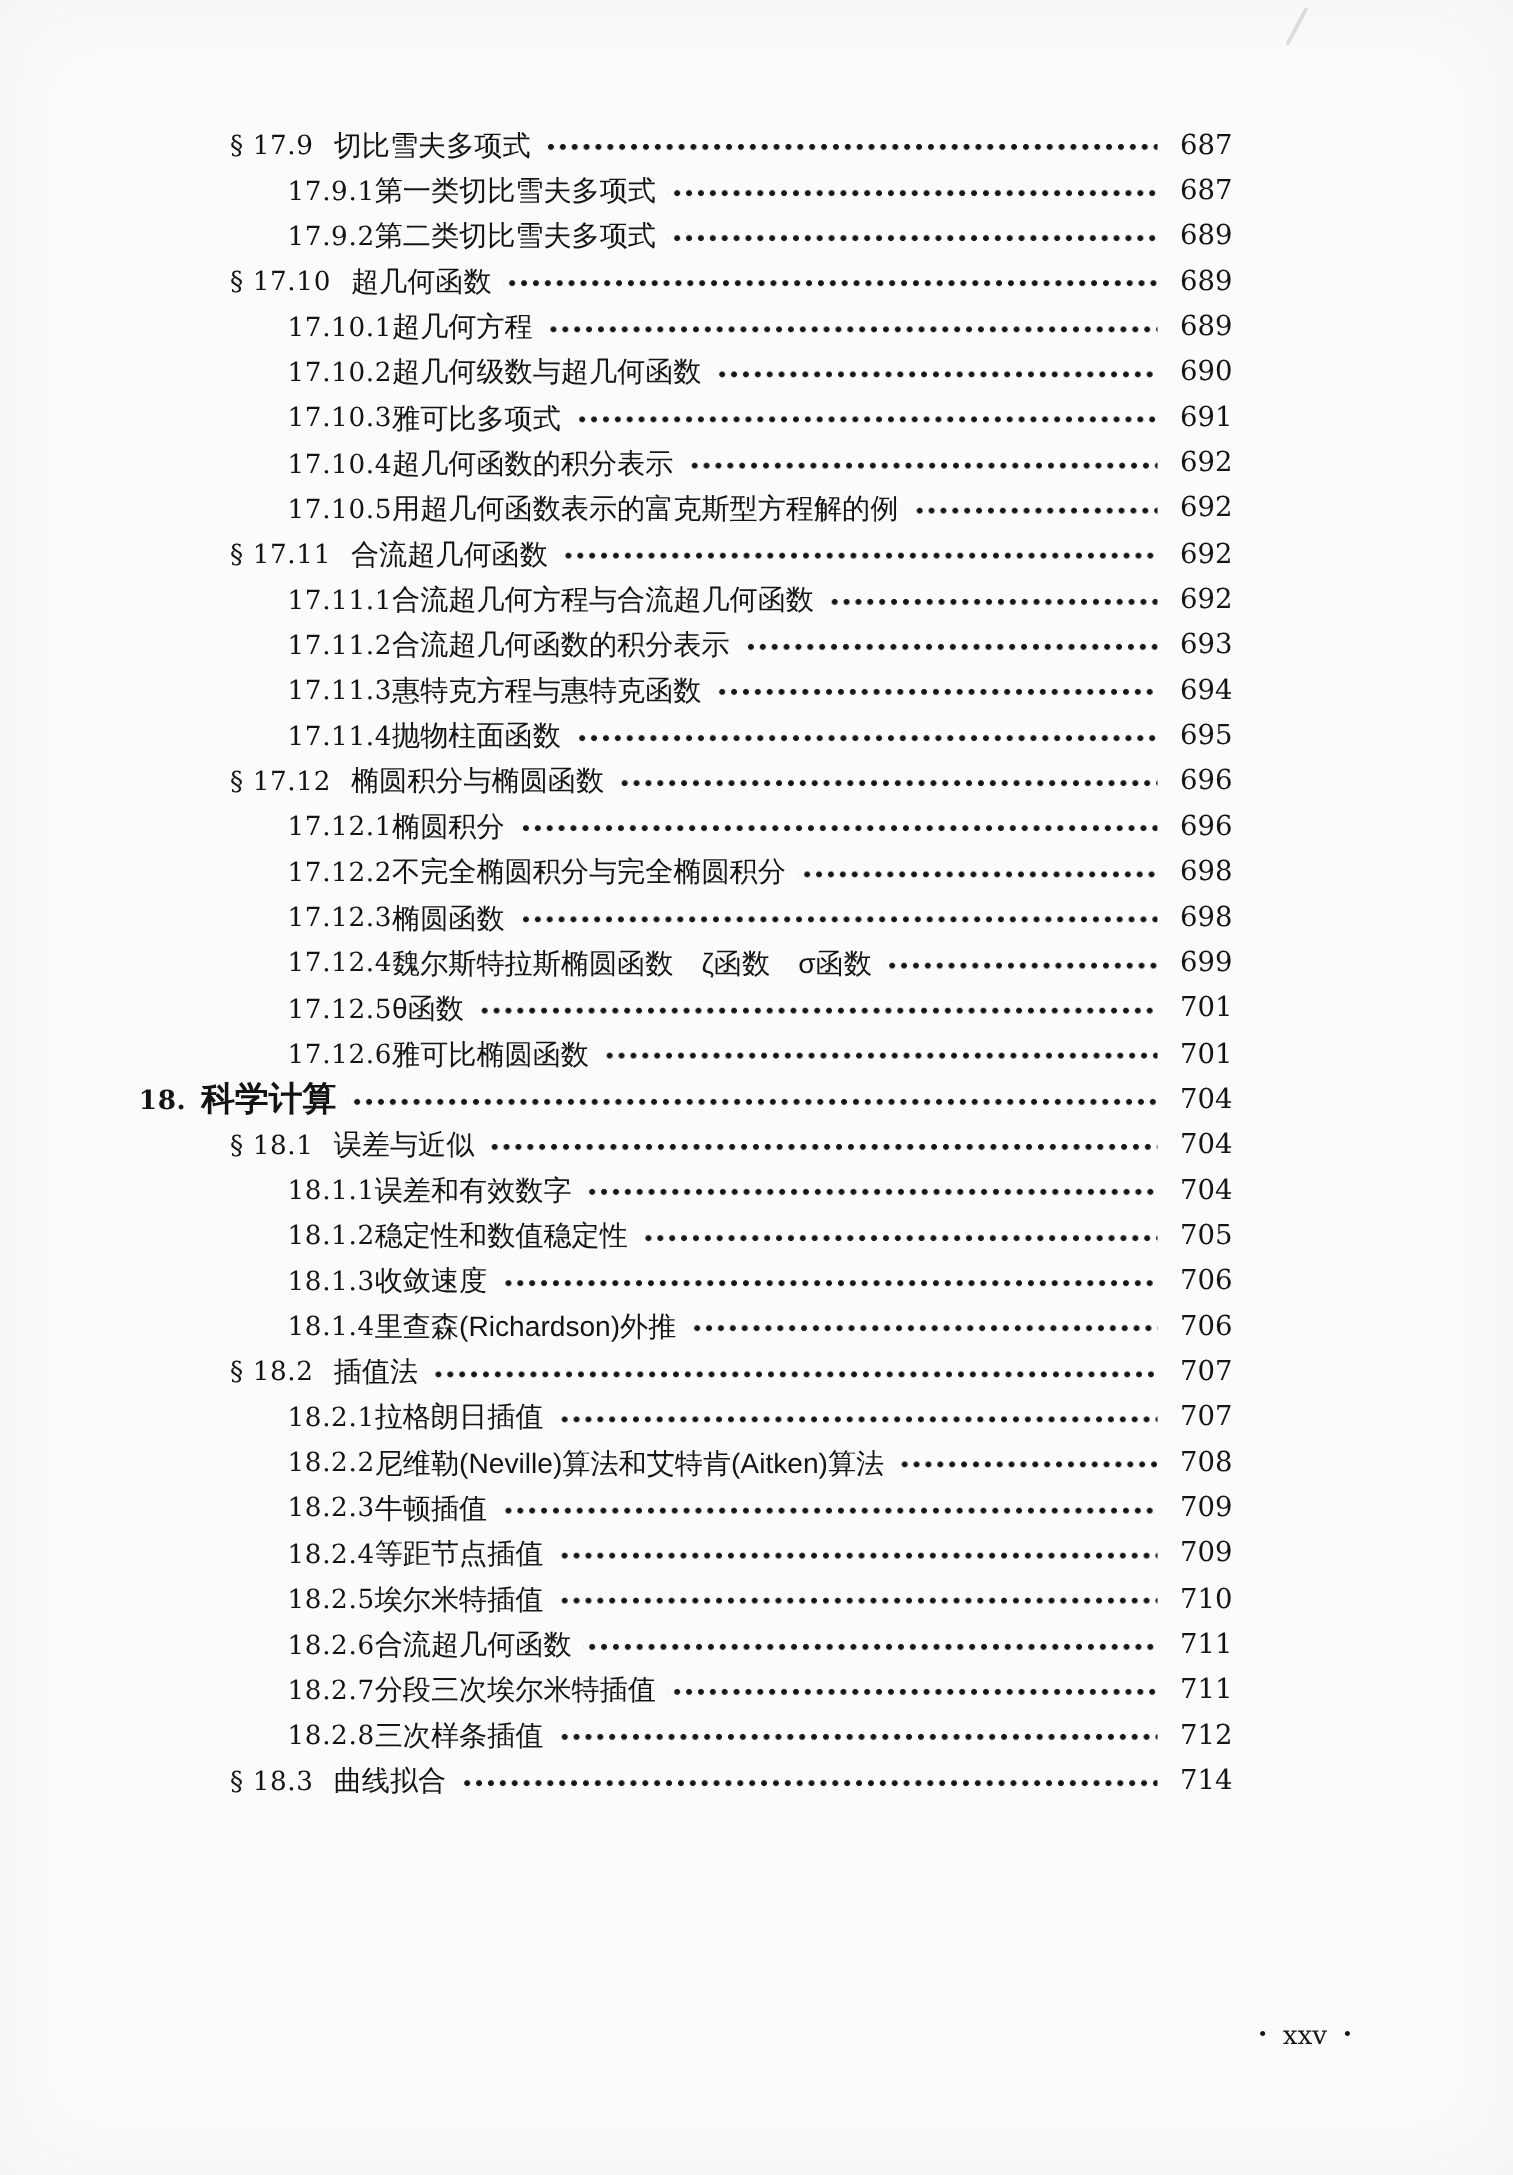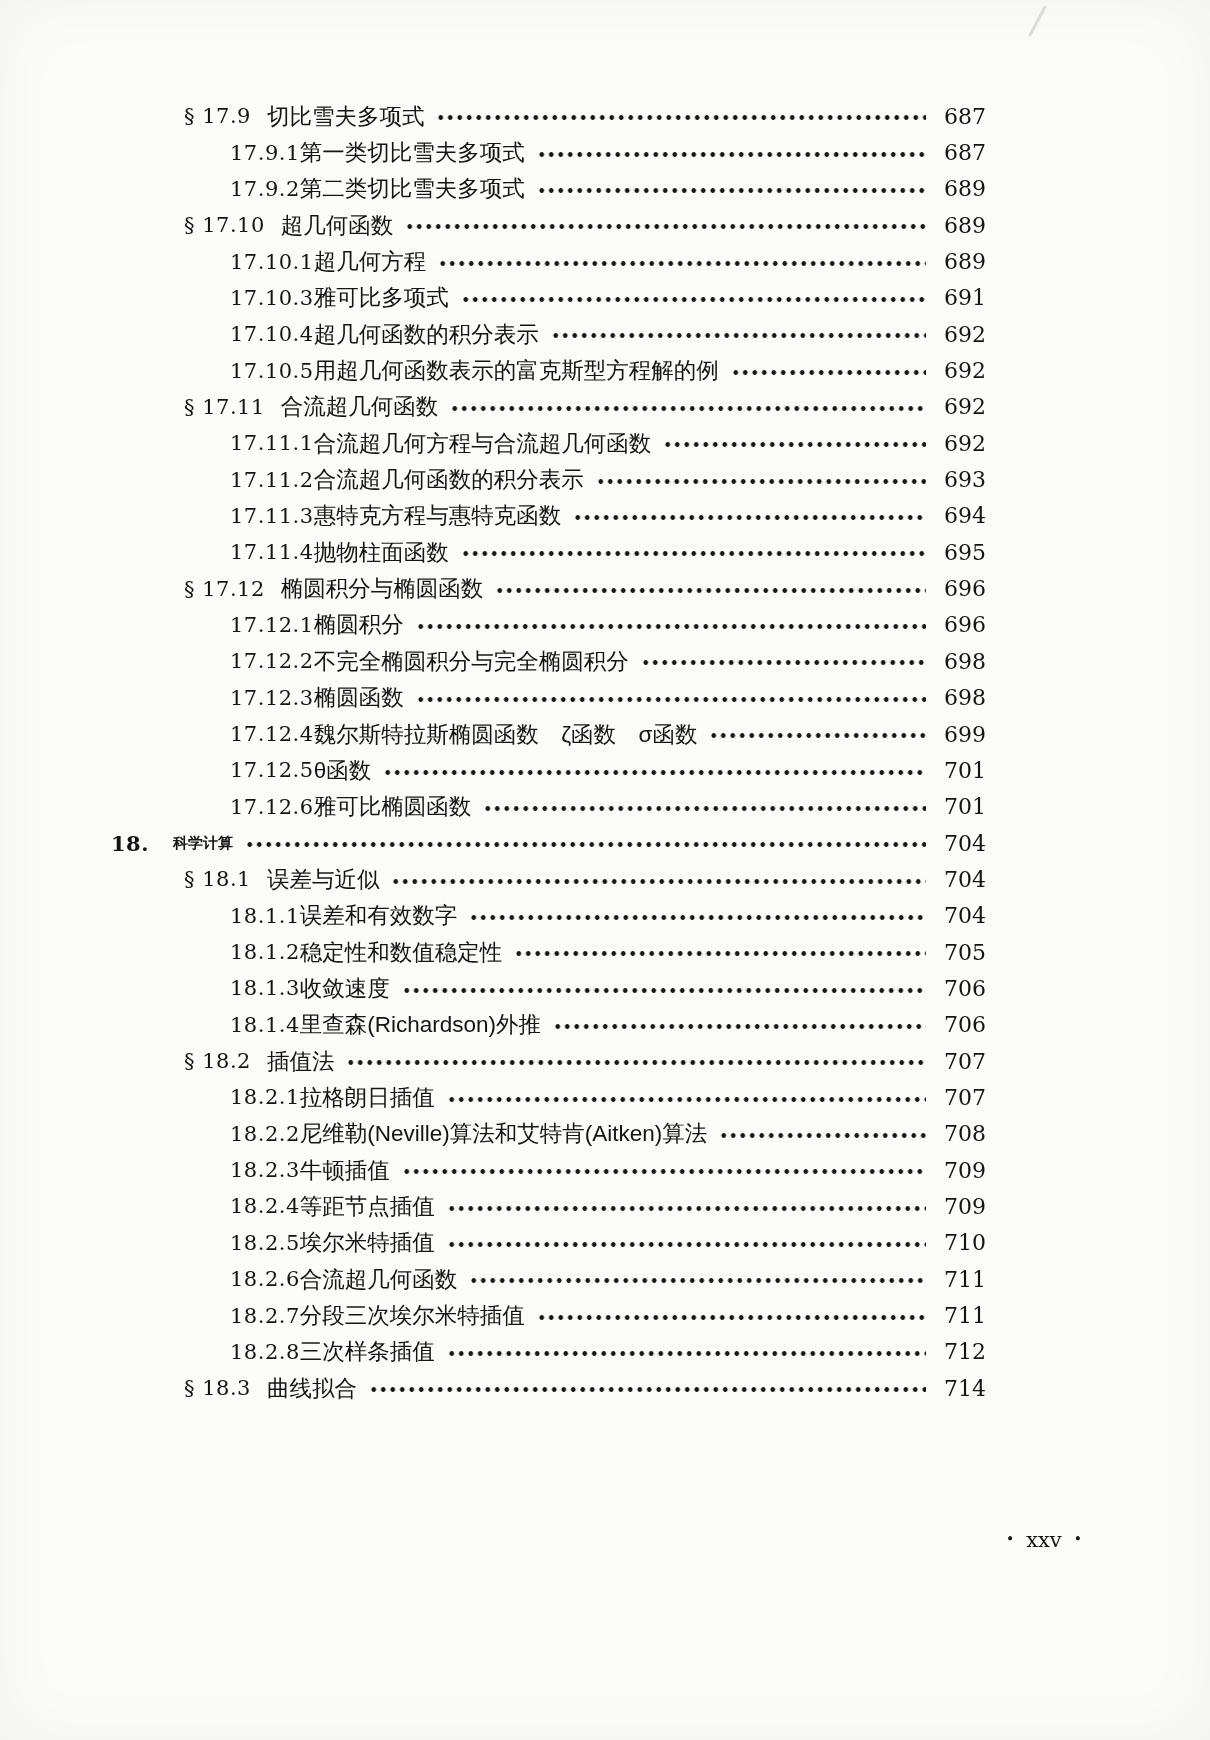--- a/index.html
+++ b/index.html
@@ -25,21 +25,21 @@
     font-size:21px;
     letter-spacing:0.5px;
     white-space:nowrap;
   }
   .row .title {
     font-size:22.5px;
     white-space:nowrap;
   }
   .lvl-chapter { padding-left:111px; }
   .lvl-chapter .num, .lvl-chapter .title { font-weight:bold; }
-  .lvl-chapter .title { margin-left:24px; font-size:15px;text-align:right; }
+  .lvl-chapter .title { margin-left:12px; font-size:27px;text-align:right; }
   .lvl-section { padding-left:184px; }
   .lvl-section .title { margin-left:16px; }
   .lvl-sub { padding-left:230px; }
   .leader {
     flex:1 1 auto;
     align-self:stretch;
     margin:0 12px 0 10px;
     background-image: radial-gradient(circle, #161616 2px, rgba(0,0,0,0) 2.7px);
     background-size: 9.5px 9px;
     background-repeat: repeat-x;
@@ -48,21 +48,21 @@
   }
   .pagenum {
     font-family:"DejaVu Serif", serif;
     font-size:22px;
     width:48px;
     text-align:right;
     white-space:nowrap;
   }
   .footer {
     position:absolute;
-    top:1528px;
+    top:1616px;
     right:116px;
     font-family:"DejaVu Serif", serif;
     font-size:21px;
     color:#141414;
     white-space:nowrap;
   }
   .footer .b { font-size:14px; vertical-align:3px; margin:0 12px; }
   .scratch {
     position:absolute;
     top:4px; left:1036px;
@@ -103,20 +103,26 @@
     <span class="leader"></span>
     <span class="pagenum">689</span>
   </div>
     <div class="row lvl-sub">
     <span class="num">17.10.1</span>
     <span class="title">超几何方程</span>
     <span class="leader"></span>
     <span class="pagenum">689</span>
   </div>
     <div class="row lvl-sub">
+    <span class="num">17.10.2</span>
+    <span class="title">超几何级数与超几何函数</span>
+    <span class="leader"></span>
+    <span class="pagenum">690</span>
+  </div>
+    <div class="row lvl-sub">
     <span class="num">17.10.3</span>
     <span class="title">雅可比多项式</span>
     <span class="leader"></span>
     <span class="pagenum">691</span>
   </div>
     <div class="row lvl-sub">
     <span class="num">17.10.4</span>
     <span class="title">超几何函数的积分表示</span>
     <span class="leader"></span>
     <span class="pagenum">692</span>

